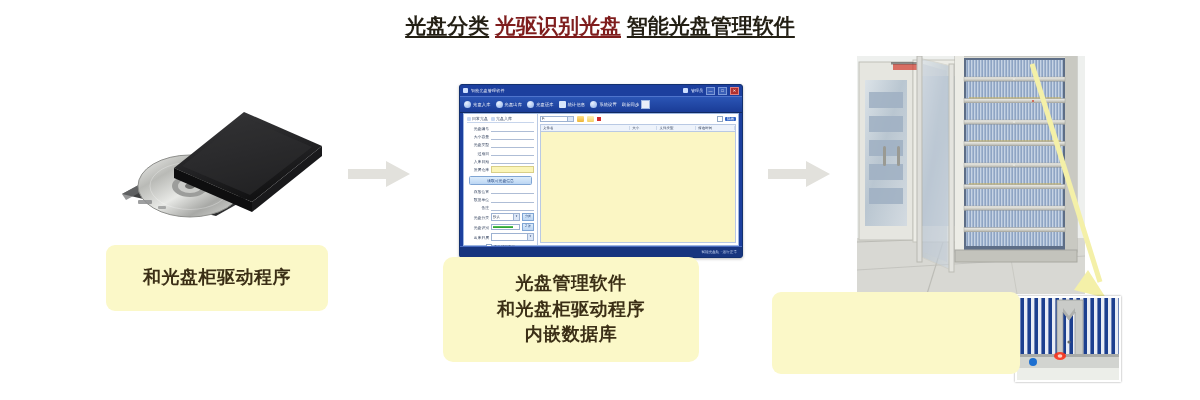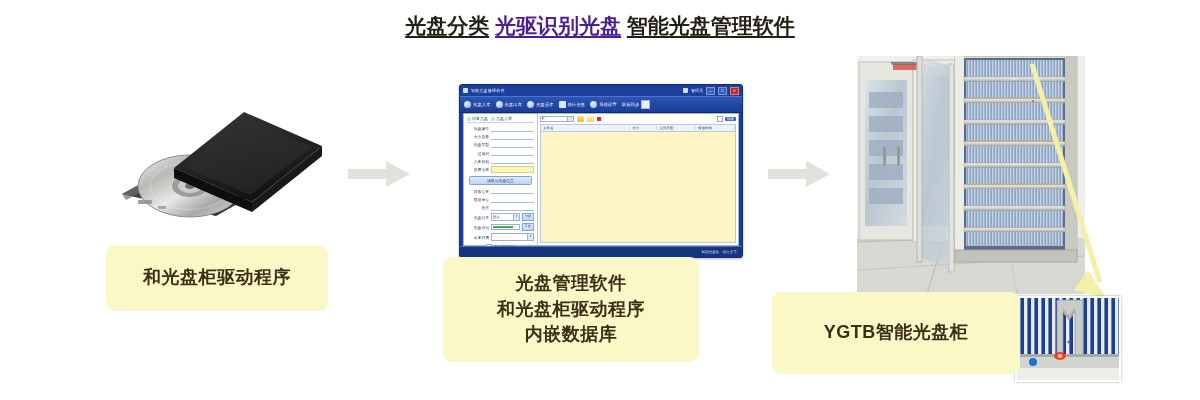--- a/index.html
+++ b/index.html
@@ -9,31 +9,31 @@
     position:relative;
   }
   .stage{position:absolute;left:0;top:0;width:1200px;height:400px;}
 
   
   .title{
     position:absolute;left:0;top:12px;width:1200px;text-align:center;
     font-size:21px;font-weight:bold;color:#231f14;white-space:nowrap;
   }
   .title span{text-decoration:underline;text-underline-offset:3px;}
-  .title .hl{color:#4c1d95;}
+  .title .hl{color:#7f1d1d;}
 
   
   .caption{
     position:absolute;background:#fbf8c8;border-radius:9px;
     color:#3b2f16;font-weight:bold;text-align:center;
     display:flex;align-items:center;justify-content:center;
     line-height:1.42;letter-spacing:.5px;
   }
   .cap-left{left:106px;top:245px;width:222px;height:66px;font-size:18px;}
-  .cap-mid{left:443px;top:257px;width:256px;height:105px;font-size:18px;}
+  .cap-mid{left:443px;top:257px;width:256px;height:105px;font-size:18px;border-radius:10px;}
   .cap-right{left:772px;top:292px;width:248px;height:82px;font-size:18px;}
 
   
   .arrow{position:absolute;width:62px;height:26px;}
   .arrow-1{left:348px;top:161px;}
   .arrow-2{left:768px;top:161px;}
 
   
   .dvd-wrap{position:absolute;left:112px;top:98px;width:215px;height:122px;}
 
@@ -473,17 +473,16 @@
       <ellipse cx="43" cy="58" rx="6" ry="4" fill="#ff2a12" opacity=".85"></ellipse>
       <ellipse cx="43" cy="58" rx="2.4" ry="1.8" fill="#ffd0c4"></ellipse>
 
       <circle cx="16" cy="64" r="4" fill="#1d6fd0"></circle>
       <rect x="0" y="70" width="102" height="12" fill="#eceee9"></rect>
     </svg>
   </div>
 
   <div class="caption cap-right">
     <div>
-      <div>YGTB智能光盘柜</div>
     </div>
   </div>
 
 </div>
 
 </body></html>

